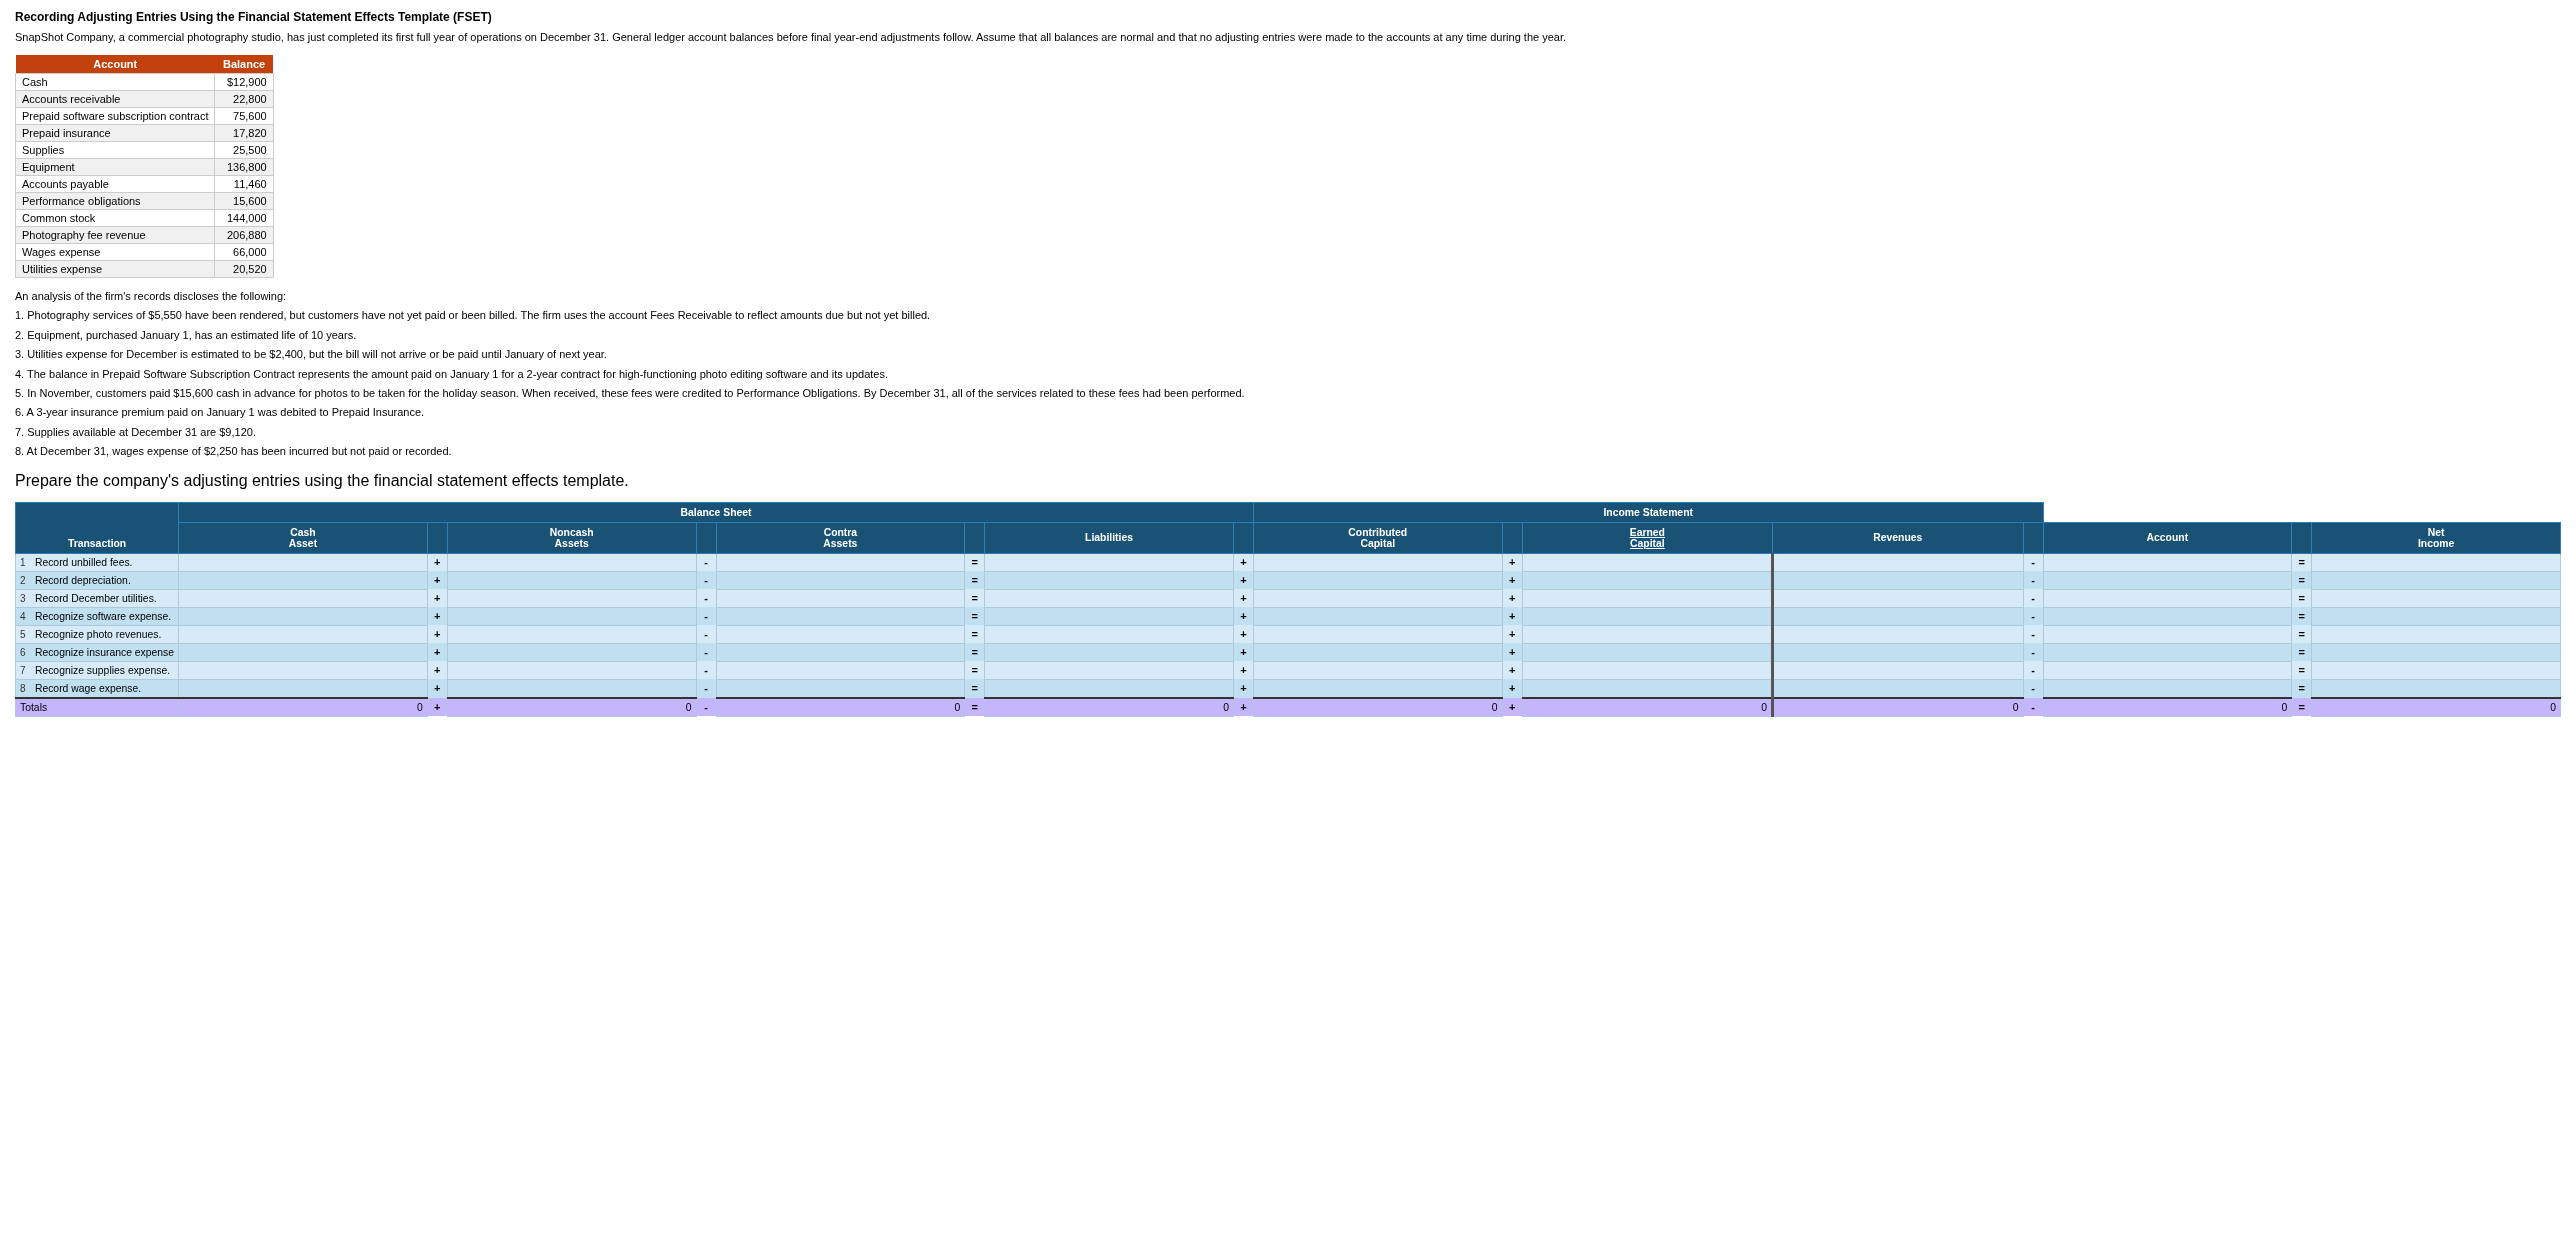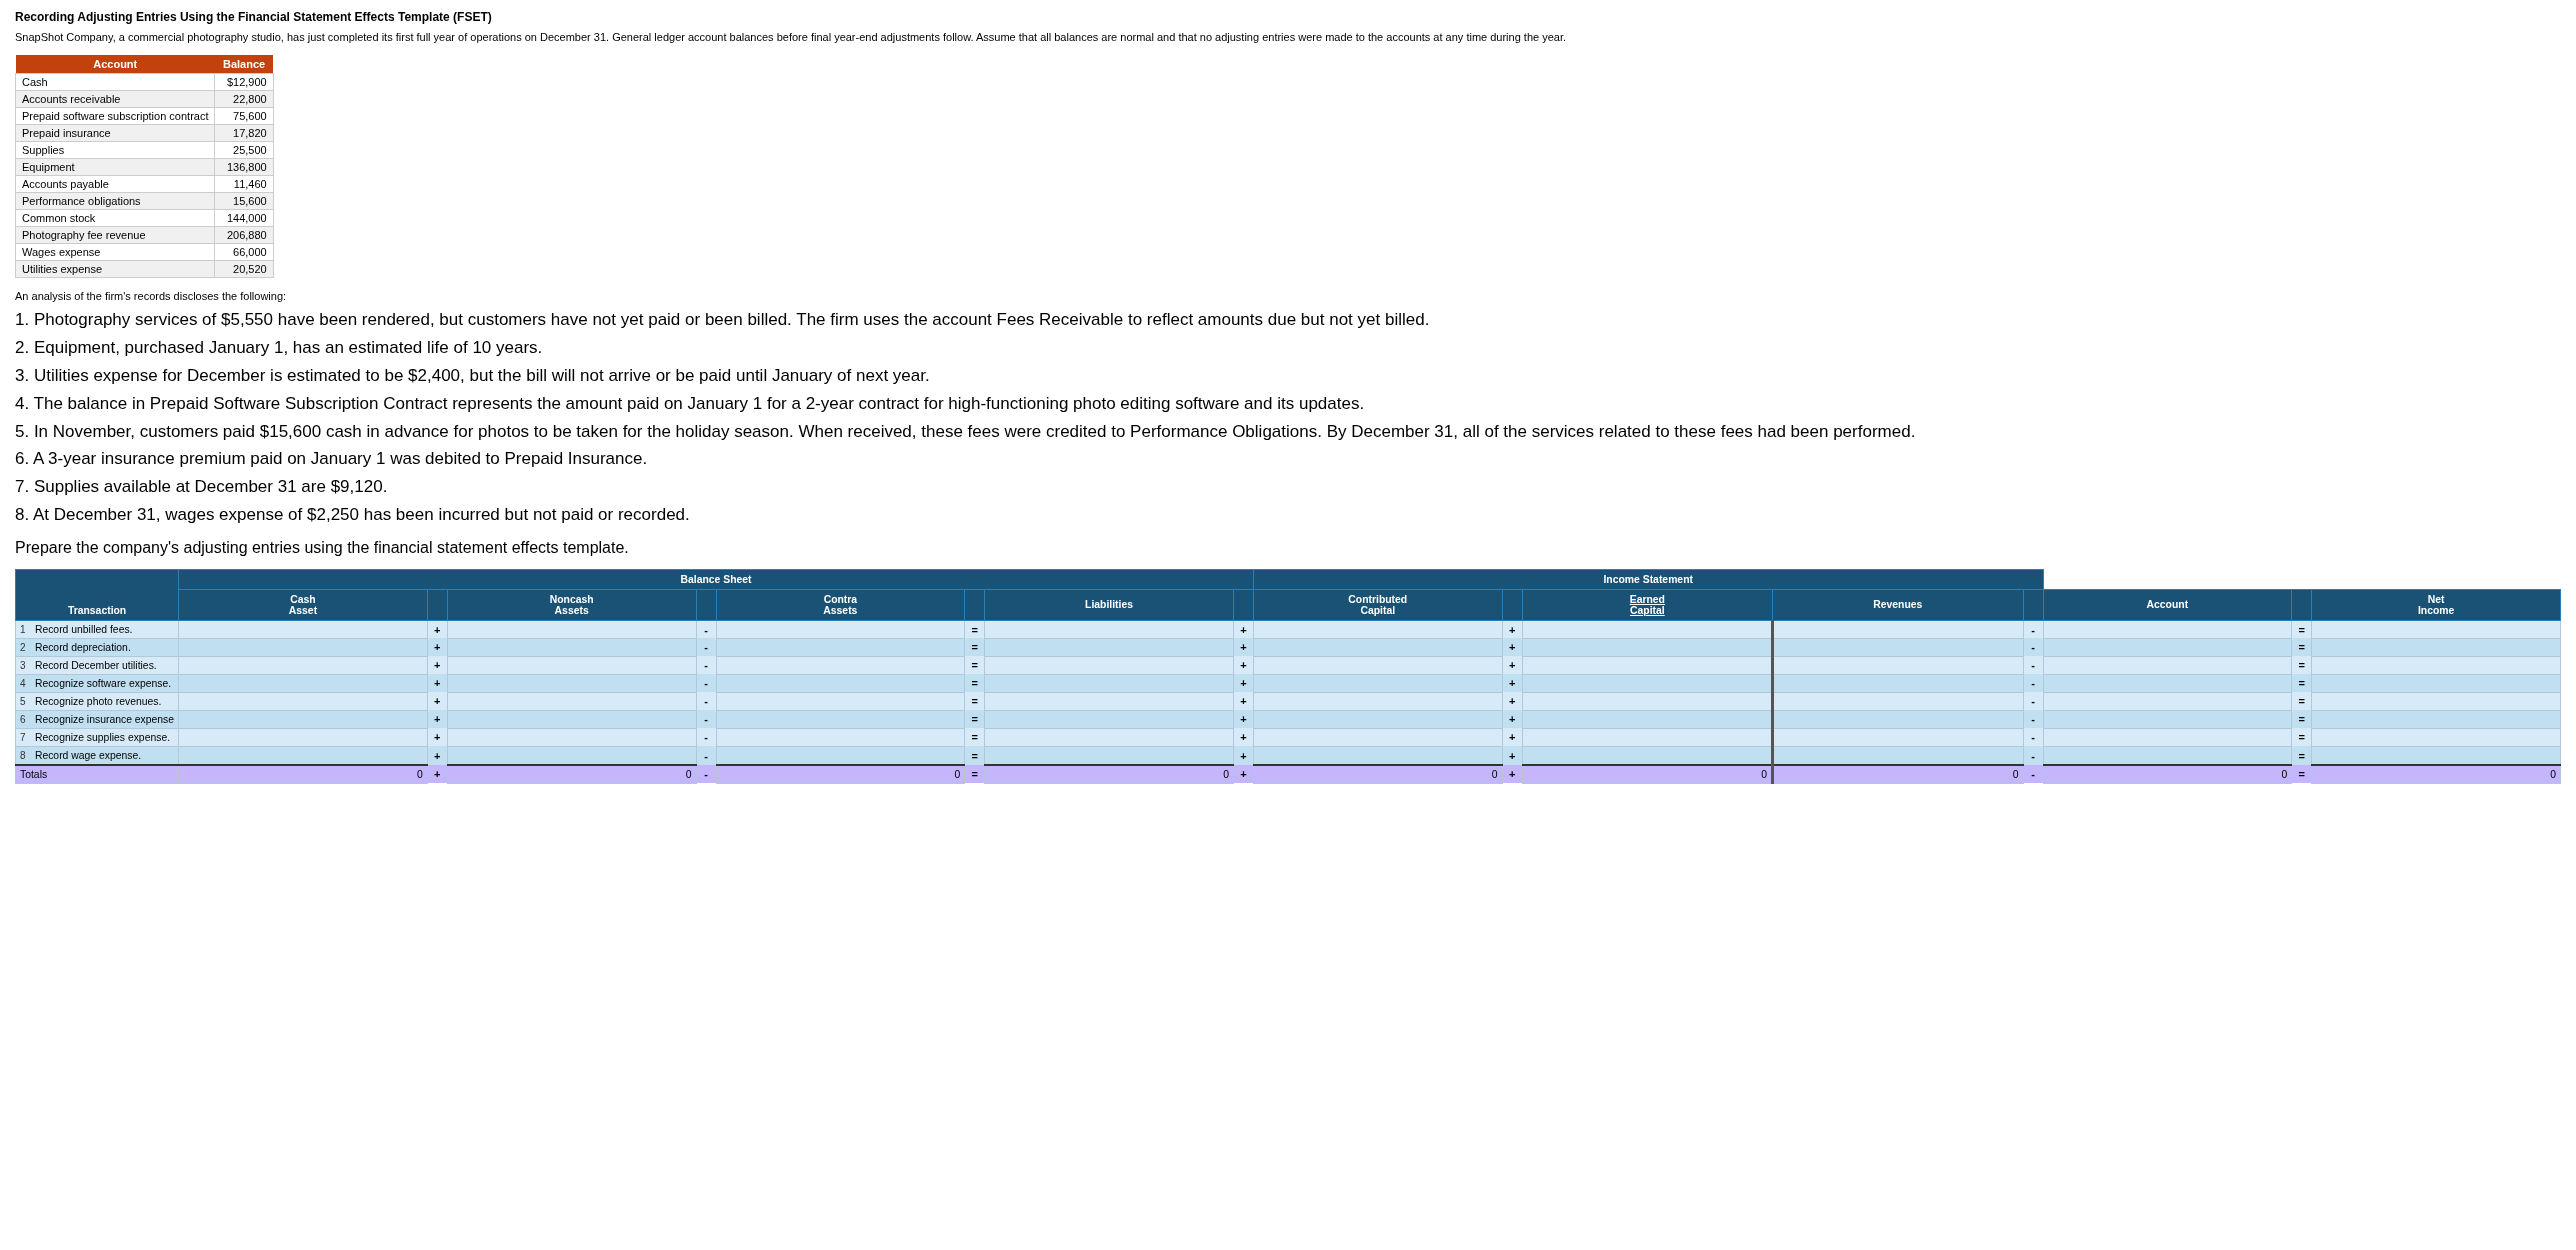--- a/index.html
+++ b/index.html
@@ -9,21 +9,21 @@
     .intro-text { font-size: 11px; margin-bottom: 10px; line-height: 1.4; }
 
     
     .account-table { border-collapse: collapse; margin-bottom: 12px; min-width: 258px; }
     .account-table th { background: #c2410c; color: #fff; text-align: center; padding: 3px 8px; font-size: 11px; font-weight: bold; }
     .account-table td { border: 1px solid #ccc; padding: 2px 6px; font-size: 11px; }
     .account-table td:nth-child(2) { text-align: right; }
     .account-table tr:nth-child(even) td { background: #f0f0f0; }
 
     .analysis-title { font-size: 11px; margin-bottom: 6px; }
-    .analysis-list { font-size: 17px; margin-bottom: 12px; padding-left: 0; list-style: none; }
+    .analysis-list { font-size: 11px; margin-bottom: 12px; padding-left: 0; list-style: none; }
     .analysis-list li { margin-bottom: 4px; line-height: 1.4; padding-left: 15px; text-indent: -15px; }
 
     .prepare-text { font-size: 16px; margin-bottom: 12px; }
 
     
     .fset-container { overflow-x: auto; }
     .fset-table { border-collapse: collapse; width: 100%; min-width: 1189px; font-size: 10.4px; }
 
     
     .fset-table .header-top th { background: #1a5276; color: #fff; text-align: center; padding: 4px 4px; border: 1px solid #2980b9; }

